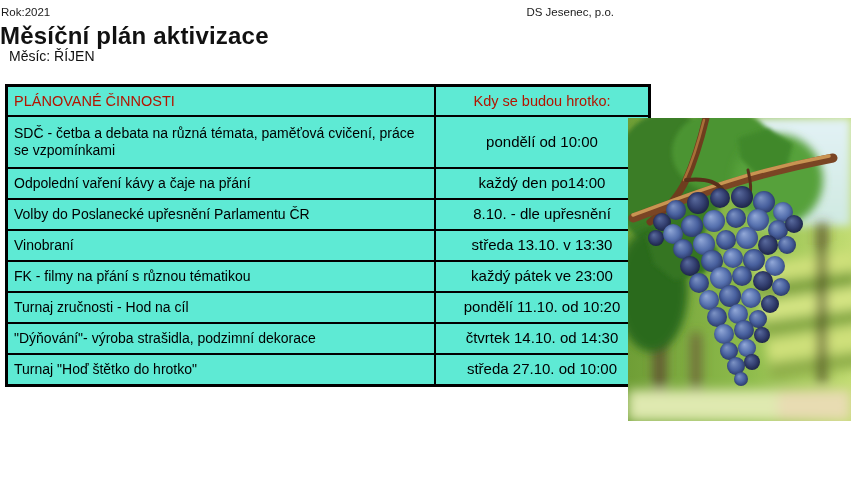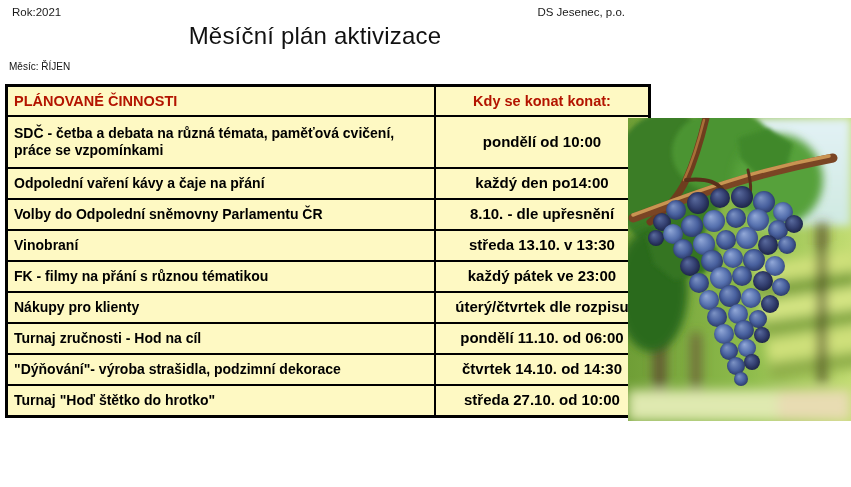--- a/index.html
+++ b/index.html
@@ -1,40 +1,40 @@
 <!DOCTYPE html>
 <html><head>
 <meta charset="utf-8">
 <style>
   html,body{margin:0;padding:0;background:#ffffff;}
   .page{
     position:relative;width:851px;height:487px;background:#ffffff;overflow:hidden;
     font-family:"Liberation Sans",sans-serif;color:#000;
   }
   .topbar{
-    position:absolute;left:12px;top:6px;width:613px;
+    position:absolute;left:1px;top:6px;width:613px;
     display:flex;justify-content:space-between;
     font-size:11.5px;color:#1a1a1a;
   }
   .title{
-    position:absolute;left:0;top:22px;width:630px;text-align:center;
-    font-size:24px;font-weight:400;color:#111;letter-spacing:.2px;
+    position:absolute;left:0;top:22px;width:630px;
+    font-size:24px;font-weight:700;color:#111;letter-spacing:.2px;
   }
   .month{
-    position:absolute;left:9px;top:61px;font-size:10px;color:#111;
+    position:absolute;left:9px;top:48px;font-size:14px;color:#111;
   }
   table.plan{
     position:absolute;left:5px;top:84px;width:620px;
     border-collapse:collapse;table-layout:fixed;
     border:3px solid #000;
   }
   table.plan td{
-    background:#fef9c3;border:2px solid #000;
+    background:#5eead4;border:2px solid #000;
     padding:1px 6px;vertical-align:middle;
-    font-weight:700;line-height:1.25;
+    font-weight:400;line-height:1.25;
   }
   td.c-act{width:414px;text-align:left;font-size:14px;}
   td.c-when{width:200px;text-align:center;font-size:15px;}
   tr.hdr td{color:#B31400;font-size:14.5px;height:26px;}
   tr.hdr td.c-when{text-align:center;}
   tr.r-tall td{height:48px;}
   tr.r td{height:27px;}
   .photo{
     position:absolute;left:628px;top:118px;width:223px;height:303px;overflow:hidden;
   }
@@ -51,49 +51,45 @@
   </div>
 
   <div class="title">Měsíční plán aktivizace</div>
 
   <div class="month">Měsíc: ŘÍJEN</div>
 
   <table class="plan">
     <tbody>
       <tr class="hdr">
         <td class="c-act">PLÁNOVANÉ ČINNOSTI</td>
-        <td class="c-when">Kdy se konat konat:</td>
+        <td class="c-when">Kdy se budou hrotko:</td>
       </tr>
       <tr class="r-tall">
         <td class="c-act">SDČ - četba a debata na různá témata, paměťová cvičení, práce se vzpomínkami</td>
         <td class="c-when">pondělí od 10:00</td>
       </tr>
       <tr class="r">
         <td class="c-act">Odpolední vaření kávy a čaje na přání</td>
         <td class="c-when">každý den po14:00</td>
       </tr>
       <tr class="r">
-        <td class="c-act">Volby do Odpolední sněmovny Parlamentu ČR</td>
+        <td class="c-act">Volby do Poslanecké upřesnění Parlamentu ČR</td>
         <td class="c-when">8.10. - dle upřesnění</td>
       </tr>
       <tr class="r">
         <td class="c-act">Vinobraní</td>
         <td class="c-when">středa 13.10. v 13:30</td>
       </tr>
       <tr class="r">
         <td class="c-act">FK - filmy na přání s různou tématikou</td>
         <td class="c-when">každý pátek ve 23:00</td>
       </tr>
       <tr class="r">
-        <td class="c-act">Nákupy pro klienty</td>
-        <td class="c-when">úterý/čtvrtek dle rozpisu</td>
-      </tr>
-      <tr class="r">
         <td class="c-act">Turnaj zručnosti - Hod na cíl</td>
-        <td class="c-when">pondělí 11.10. od 06:00</td>
+        <td class="c-when">pondělí 11.10. od 10:20</td>
       </tr>
       <tr class="r">
         <td class="c-act">"Dýňování"- výroba strašidla, podzimní dekorace</td>
         <td class="c-when">čtvrtek 14.10. od 14:30</td>
       </tr>
       <tr class="r">
         <td class="c-act">Turnaj "Hoď štětko do hrotko"</td>
         <td class="c-when">středa 27.10. od 10:00</td>
       </tr>
     </tbody>

